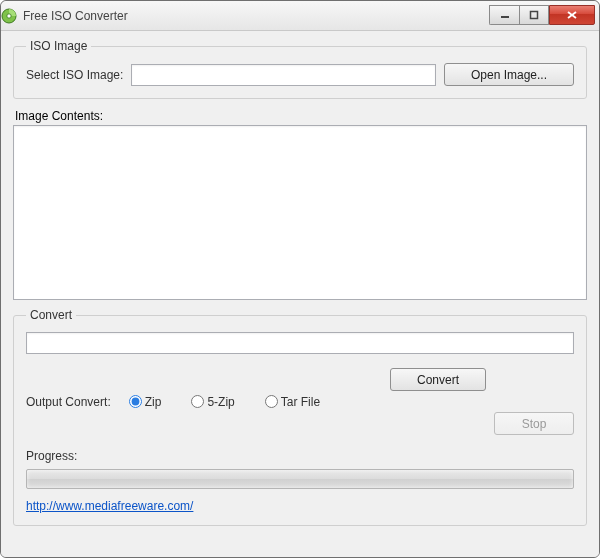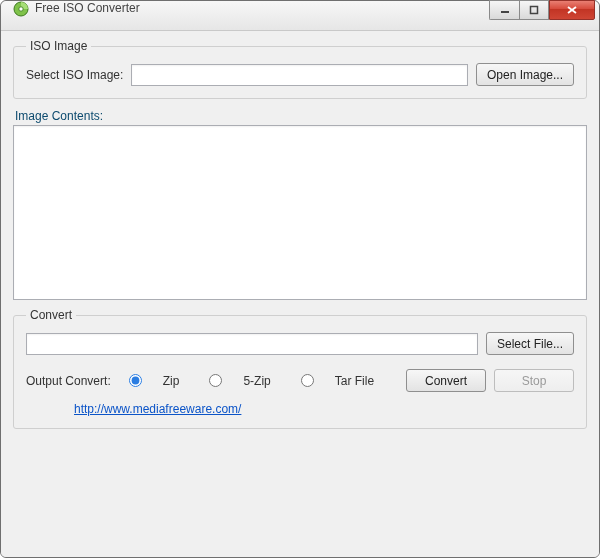--- a/index.html
+++ b/index.html
@@ -20,22 +20,22 @@
     border: 1px solid #6f6f6f;
     border-radius: 6px;
     background: linear-gradient(#ececec, #dcdcdc 6%, #e6e6e6 100%);
     box-shadow: inset 0 0 0 1px rgba(255,255,255,0.6);
     display: flex;
     flex-direction: column;
   }
   .titlebar {
     height: 30px;
     display: flex;
-    align-items: flex-start;
-    padding: 0 2px 0 12px;
+    align-items: center;
+    padding: 0 2px 0 0;
     background: linear-gradient(#f7f7f7, #e6e6e6);
     border-bottom: 1px solid #c9c9c9;
     border-radius: 6px 6px 0 0;
   }
   .titlebar .appicon {
     width: 16px; height: 16px; margin-right: 6px;
     display:flex; align-items:center; justify-content:center;
   }
   .titlebar .title {
     flex: 0 0 auto;
@@ -95,62 +95,63 @@
     border: 1px solid #abadb3;
     background: #fff;
     padding: 2px 4px;
     font: inherit;
     outline: none;
     box-shadow: inset 0 1px 2px rgba(0,0,0,0.06);
   }
   button.btn {
     height: 23px;
     min-width: 80px;
-    padding: 0 10px;
+    padding: 0 26px;
     border: 1px solid #8f8f8f;
     border-radius: 3px;
     background: linear-gradient(#f7f7f7,#e3e3e3);
     font: inherit;
     color: #222;
     cursor: pointer;
   }
   button.btn:disabled {
     color: #9a9a9a;
     border-color: #bdbdbd;
     background: linear-gradient(#f6f6f6,#eeeeee);
     cursor: default;
-  }
-  .contents-label { margin: 2px 0 2px 2px; color:#0c4a6e; }
+    margin-top: 44px;
+  }
+  .contents-label { margin: 2px 0 2px 2px; color:#000000; }
   .listing {
     border: 1px solid #abadb3;
     background: #fff;
     height: 175px;
     width: 100%;
     overflow: auto;
     box-shadow: inset 0 1px 2px rgba(0,0,0,0.06);
   }
   .radios { display:flex; align-items:center; gap: 30px; }
-  .radio { display:flex; align-items:center; gap:21px; }
+  .radio { display:flex; align-items:flex-start; gap:3px; }
   input[type=radio] { accent-color: #2b7de1; width:13px; height:13px; margin:0; }
   .format-row { display:flex; align-items:center; gap: 18px; }
   .format-row .btns { margin-left:auto; display:flex; gap:8px; }
   .progress-wrap { margin-top: 6px; }
   .progress {
     width:100%;
     height: 20px;
     border: 1px solid #b5b5b5;
     border-radius: 2px;
     background: linear-gradient(#e9e9e9,#dcdcdc 48%,#d1d1d1 52%,#dedede);
     box-shadow: inset 0 0 4px rgba(255,255,255,0.7);
   }
   a.link { color:#0b54c8; text-decoration: underline; font-size:12px; }
   .convert-group .row + .row,
   .convert-group .row + .format-row,
   .convert-group .format-row + .progress-wrap { margin-top: 14px; }
-  .link-wrap { margin-top: 10px; margin-left: 48px; }
+  .link-wrap { margin-top: 10px; }
 </style>
 </head>
 <body>
 
 <div class="window">
   <div class="titlebar">
     <span class="appicon">
       <svg width="16" height="16" viewBox="0 0 16 16">
         <circle cx="8" cy="8" r="7" fill="#7fc24a" stroke="#3e7a20"></circle>
         <path d="M8 1 A7 7 0 0 1 15 8 L8 8 Z" fill="#a6de77"></path>
@@ -193,21 +194,20 @@
     <div>
       <div class="contents-label">Image Contents:</div>
       <div class="listing"></div>
     </div>
 
     <fieldset class="group convert-group">
       <legend>Convert</legend>
 
       <div class="row">
         <input class="text" type="text" value="" style="">
-        <button class="btn">Select File...</button>
       </div>
 
       <div class="format-row">
         <label class="lbl">Output Convert:</label>
         <div class="radios">
           <label class="radio">
             <input type="radio" name="fmt" checked="" style="">
             <span>Zip</span>
           </label>
           <label class="radio">
@@ -218,20 +218,24 @@
             <input type="radio" name="fmt" style="">
             <span>Tar File</span>
           </label>
         </div>
         <div class="btns">
           <button class="btn">Convert</button>
           <button class="btn" disabled="">Stop</button>
         </div>
       </div>
 
+      <div class="progress-wrap">
+        <div class="lbl" style="margin-bottom:6px">Progress:</div>
+        <div class="progress"></div>
+      </div>
 
       <div class="link-wrap">
         <a class="link" href="#">http://www.mediafreeware.com/</a>
       </div>
     </fieldset>
 
   </div>
 </div>
 
 </body></html>

